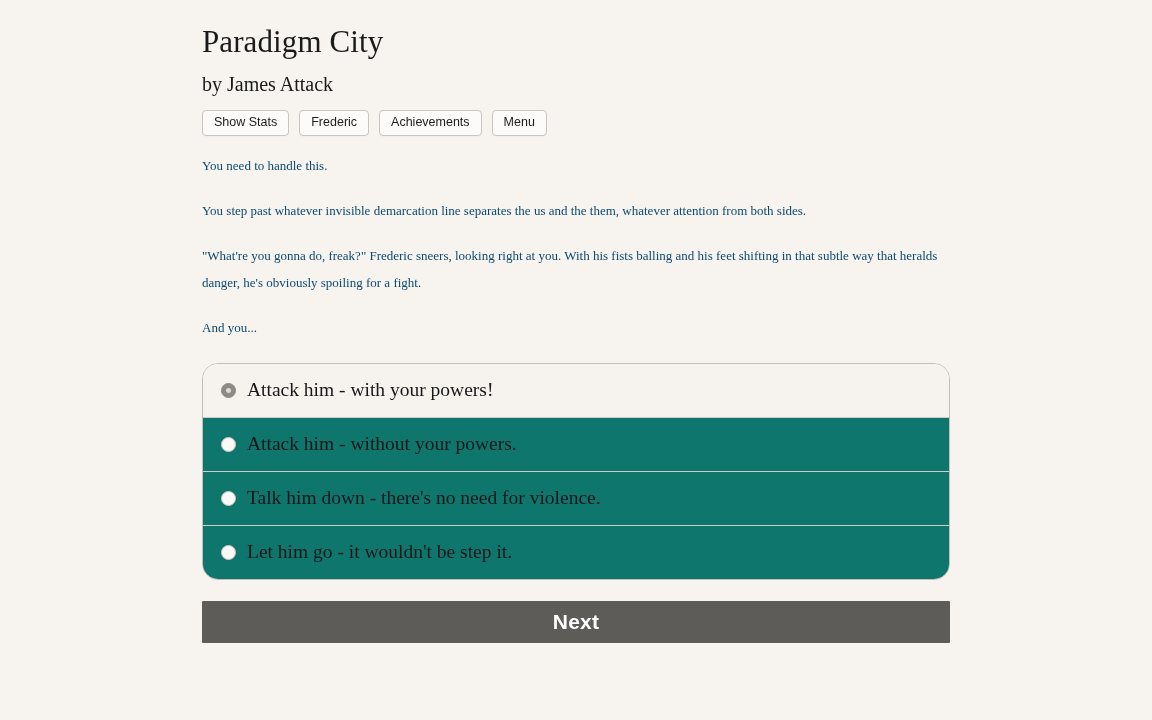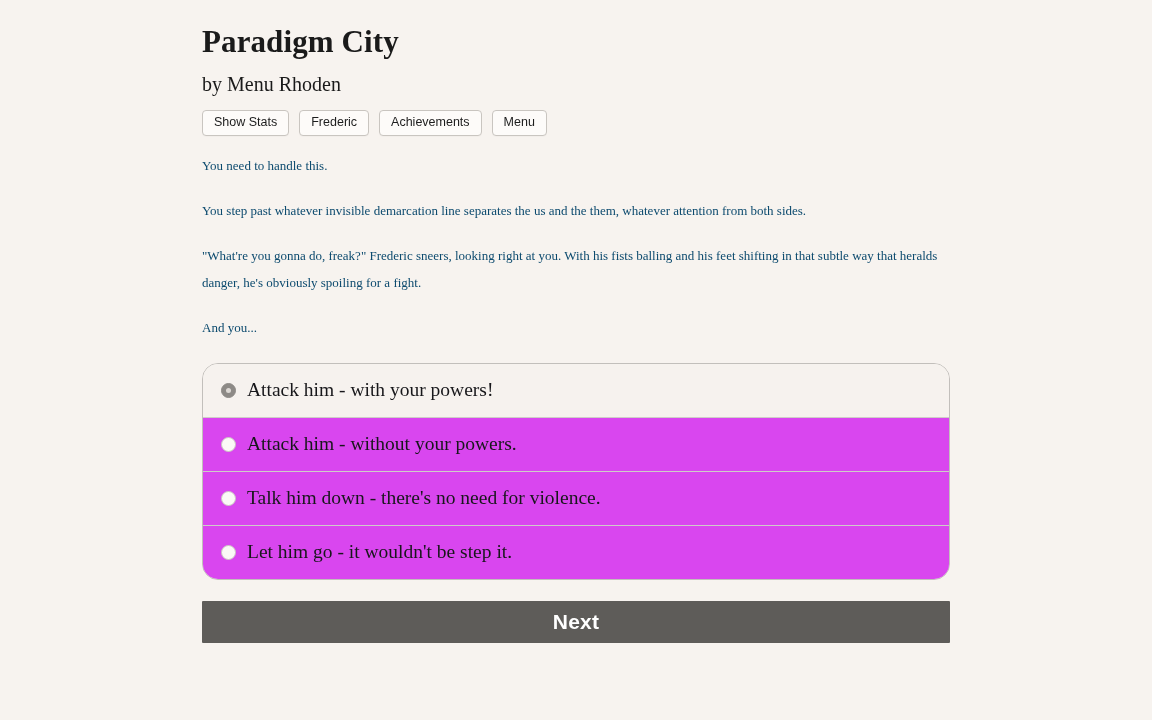--- a/index.html
+++ b/index.html
@@ -27,21 +27,21 @@
     position: absolute;
     left: 202px;
     top: 0;
     width: 748px;
   }
 
   
   .game-title {
     font-family: "Liberation Serif", "DejaVu Serif", serif;
     font-size: 31px;
-    font-weight: bold;
+    font-weight: normal;
     line-height: 1.15;
     margin: 0;
     padding-top: 24px;
     letter-spacing: 0.1px;
     color: #1a1a1a;
   }
   .byline {
     font-family: "Liberation Serif", "DejaVu Serif", serif;
     font-size: 20px;
     font-weight: normal;
@@ -95,21 +95,21 @@
     background: #f8f5f1;
   }
   .choice {
     display: flex;
     align-items: center;
     gap: 11px;
     padding: 0 18px;
     height: 53px;
     border-bottom: 1px solid #cfccc8;
     cursor: pointer;
-    background: #d946ef;
+    background: #0f766e;
   }
   .choice:last-child { border-bottom: none; }
   .choice.selected { background: #f6f2ee; }
 
   .radio {
     flex: 0 0 auto;
     width: 15px;
     height: 15px;
     border-radius: 50%;
     border: 1px solid #cac6c2;
@@ -162,21 +162,21 @@
   }
 </style>
 </head>
 <body>
 
 <div class="page">
   <div class="content">
 
     <h1 class="game-title">Paradigm City</h1>
 
-    <div class="byline">by Menu Rhoden</div>
+    <div class="byline">by James Attack</div>
 
     <div class="button-bar">
       <button class="bar-button">Show Stats</button>
       <button class="bar-button">Frederic</button>
       <button class="bar-button">Achievements</button>
       <button class="bar-button">Menu</button>
     </div>
 
     <div class="story">
       <p>You need to handle this.</p>

